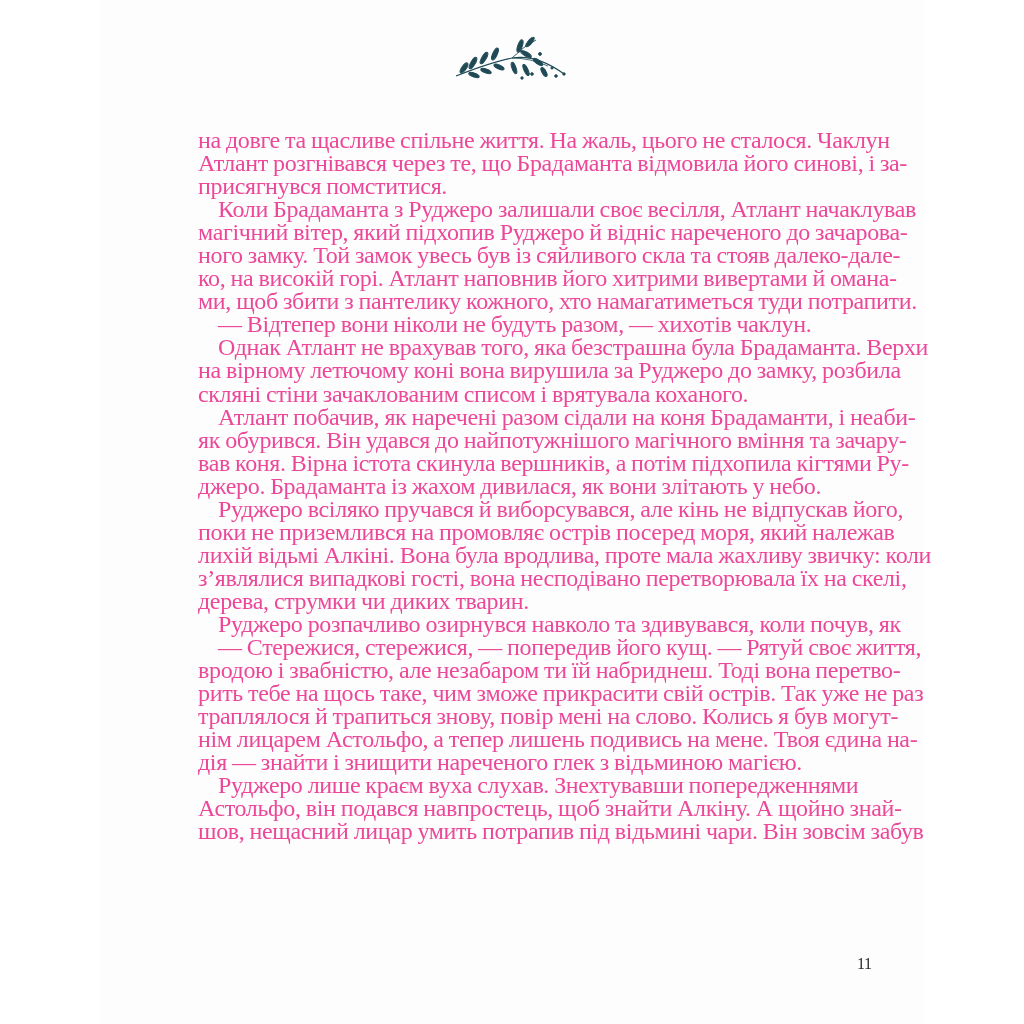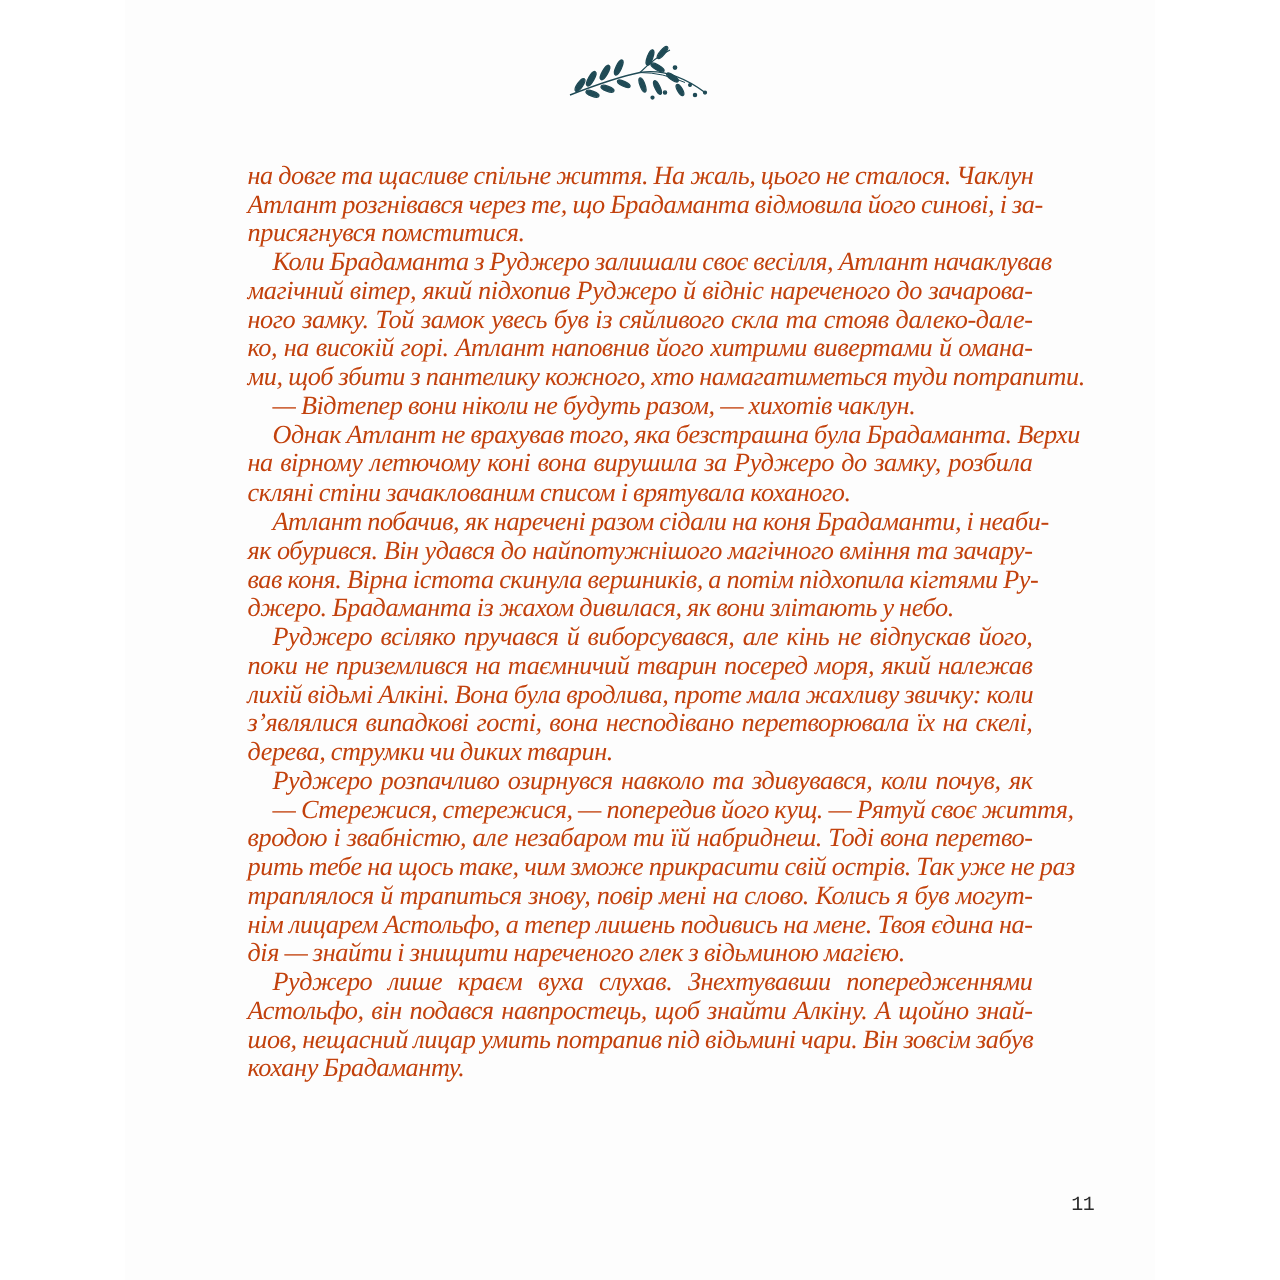--- a/index.html
+++ b/index.html
@@ -27,45 +27,44 @@
       top: 36px;
       width: 120px;
       height: 46px;
     }
     .text-block {
       position: absolute;
       left: 198px;
       top: 129px;
       width: 628px;
       font-family: "Liberation Serif", "DejaVu Serif", serif;
-      font-size: 21px;
+      font-size: 24px;
       line-height: 23.05px;
-      color: #c2410c;
+      color: #ec4899;
       text-align: justify;
       letter-spacing: -0.35px;
       word-spacing: -0.5px;
-      font-style: italic;
     }
     .line {
       display: block;
       white-space: nowrap;
       height: 23.05px;
       text-align-last: justify;
     }
     .line.last {
       text-align-last: left;
     }
     .line.indent {
       padding-left: 20px;
     }
     .page-number {
       position: absolute;
       left: 857px;
       top: 955px;
-      font-family: Liberation Mono, monospace;
+      font-family: Liberation Serif, serif;
       font-size: 16px;
       color: #2a2a2a;
       letter-spacing: -0.5px;
     }
   </style>
 </head>
 <body>
 
 <div class="page"></div>
 
@@ -119,37 +118,36 @@
     <span class="line last">скляні стіни зачаклованим списом і врятувала коханого.</span>
   </div>
   <div>
     <span class="line indent">Атлант побачив, як наречені разом сідали на коня Брадаманти, і неаби-</span>
     <span class="line">як обурився. Він удався до найпотужнішого магічного вміння та зачару-</span>
     <span class="line">вав коня. Вірна істота скинула вершників, а потім підхопила кігтями Ру-</span>
     <span class="line last">джеро. Брадаманта із жахом дивилася, як вони злітають у небо.</span>
   </div>
   <div>
     <span class="line indent">Руджеро всіляко пручався й виборсувався, але кінь не відпускав його,</span>
-    <span class="line">поки не приземлився на таємничий тварин посеред моря, який належав</span>
+    <span class="line">поки не приземлився на промовляє острів посеред моря, який належав</span>
     <span class="line">лихій відьмі Алкіні. Вона була вродлива, проте мала жахливу звичку: коли</span>
     <span class="line">з’являлися випадкові гості, вона несподівано перетворювала їх на скелі,</span>
     <span class="line last">дерева, струмки чи диких тварин.</span>
   </div>
   <div>
     <span class="line indent">Руджеро розпачливо озирнувся навколо та здивувався, коли почув, як</span>
   </div>
   <div>
     <span class="line indent">— Стережися, стережися, — попередив його кущ. — Рятуй своє життя,</span>
     <span class="line">вродою і звабністю, але незабаром ти їй набриднеш. Тоді вона перетво-</span>
     <span class="line">рить тебе на щось таке, чим зможе прикрасити свій острів. Так уже не раз</span>
     <span class="line">траплялося й трапиться знову, повір мені на слово. Колись я був могут-</span>
     <span class="line">нім лицарем Астольфо, а тепер лишень подивись на мене. Твоя єдина на-</span>
     <span class="line last">дія — знайти і знищити нареченого глек з відьминою магією.</span>
   </div>
   <div>
     <span class="line indent">Руджеро лише краєм вуха слухав. Знехтувавши попередженнями</span>
     <span class="line">Астольфо, він подався навпростець, щоб знайти Алкіну. А щойно знай-</span>
     <span class="line">шов, нещасний лицар умить потрапив під відьмині чари. Він зовсім забув</span>
-    <span class="line last">кохану Брадаманту.</span>
   </div>
 </div>
 
 <div class="page-number">11</div>
 
 </body></html>

